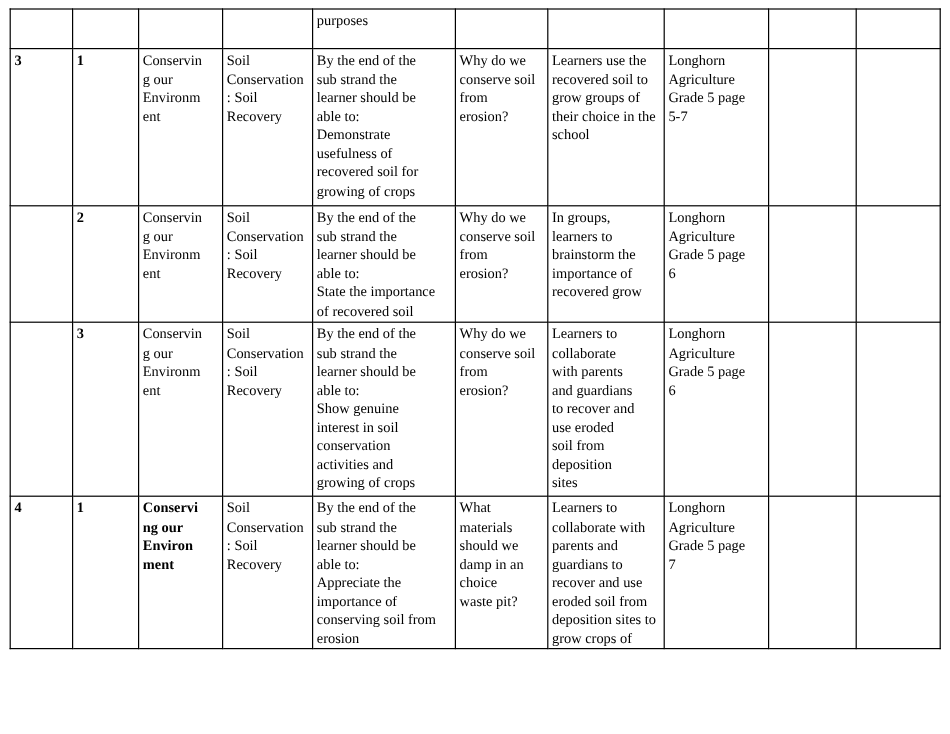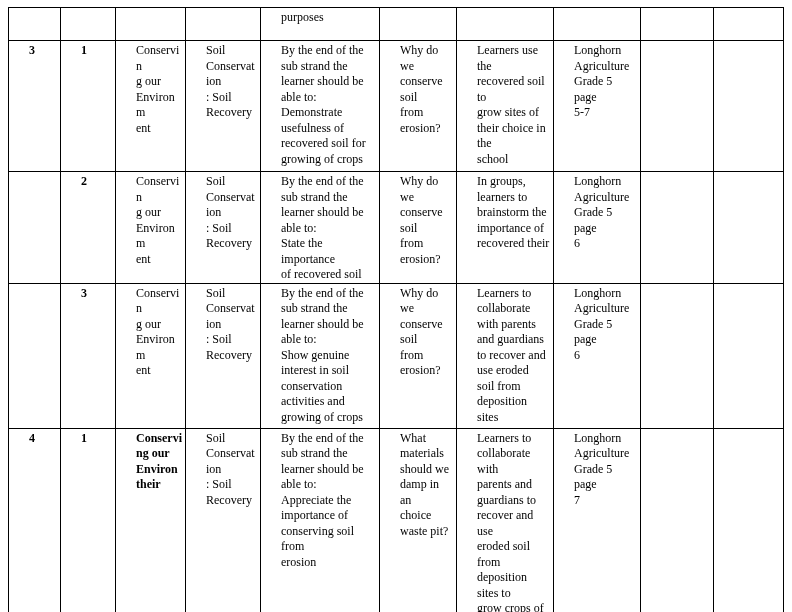--- a/index.html
+++ b/index.html
@@ -20,21 +20,21 @@
     position: absolute;
     left: 8px;
     top: 7px;
     width: 775px;
     border-collapse: collapse;
     table-layout: fixed;
   }
   table.sow-table td {
     border: 1px solid #000000;
     vertical-align: top;
-    padding: 2px 3px 0 20px;
+    padding: 2px 3px 0 3px;
     font-size: 12px;
     line-height: 15.5px;
     white-space: pre-line;
     overflow: hidden;
     word-wrap: break-word;
   }
   td.bold { font-weight: bold; }
   tr.r0 td { height: 30px; }
   tr.r1 td { height: 128px; }
   tr.r2 td { height: 94px; }
@@ -89,21 +89,21 @@
 Demonstrate
 usefulness of
 recovered soil for
 growing of crops</td>
           <td>Why do we
 conserve soil
 from
 erosion?</td>
           <td>Learners use the
 recovered soil to
-grow sites of
+grow groups of
 their choice in the
 school</td>
           <td>Longhorn
 Agriculture
 Grade 5 page
 5-7</td>
           <td></td>
           <td></td>
         </tr>
         <tr class="r2">
@@ -124,21 +124,21 @@
 State the importance
 of recovered soil</td>
           <td>Why do we
 conserve soil
 from
 erosion?</td>
           <td>In groups,
 learners to
 brainstorm the
 importance of
-recovered their</td>
+recovered grow</td>
           <td>Longhorn
 Agriculture
 Grade 5 page
 6</td>
           <td></td>
           <td></td>
         </tr>
         <tr class="r3">
           <td class="bold"></td>
           <td class="bold">3</td>
@@ -178,21 +178,21 @@
 6</td>
           <td></td>
           <td></td>
         </tr>
         <tr class="r4">
           <td class="bold">4</td>
           <td class="bold">1</td>
           <td class="bold">Conservi
 ng our
 Environ
-their</td>
+ment</td>
           <td>Soil
 Conservation
 : Soil
 Recovery</td>
           <td>By the end of the
 sub strand the
 learner should be
 able to:
 Appreciate the
 importance of

